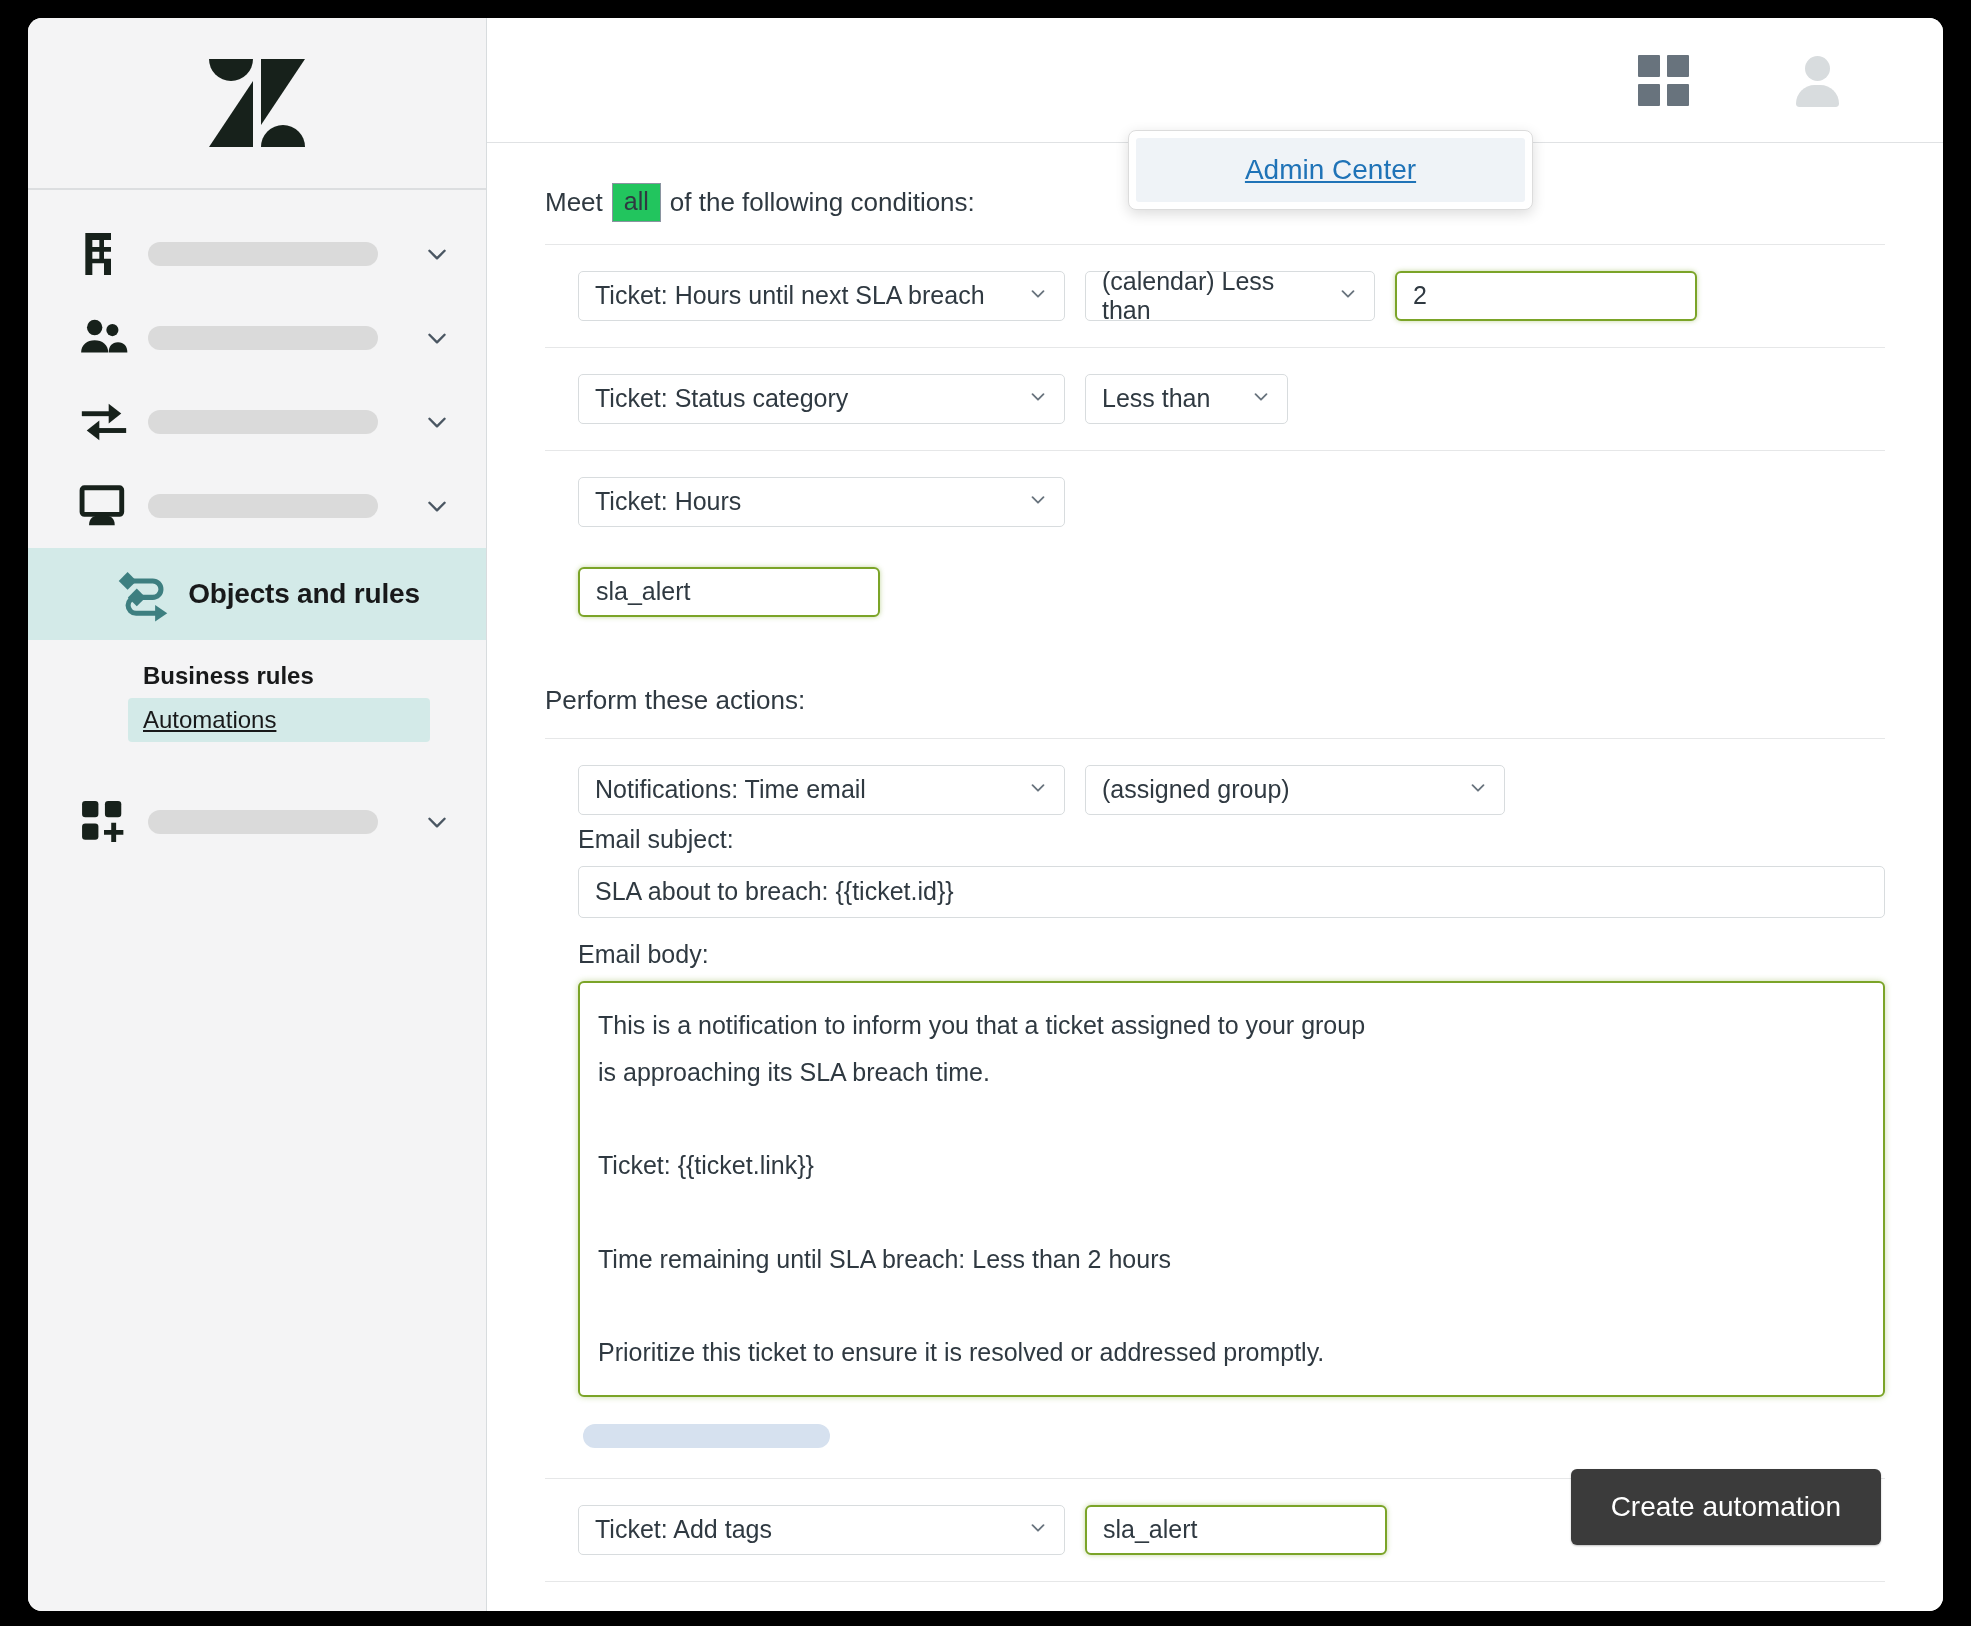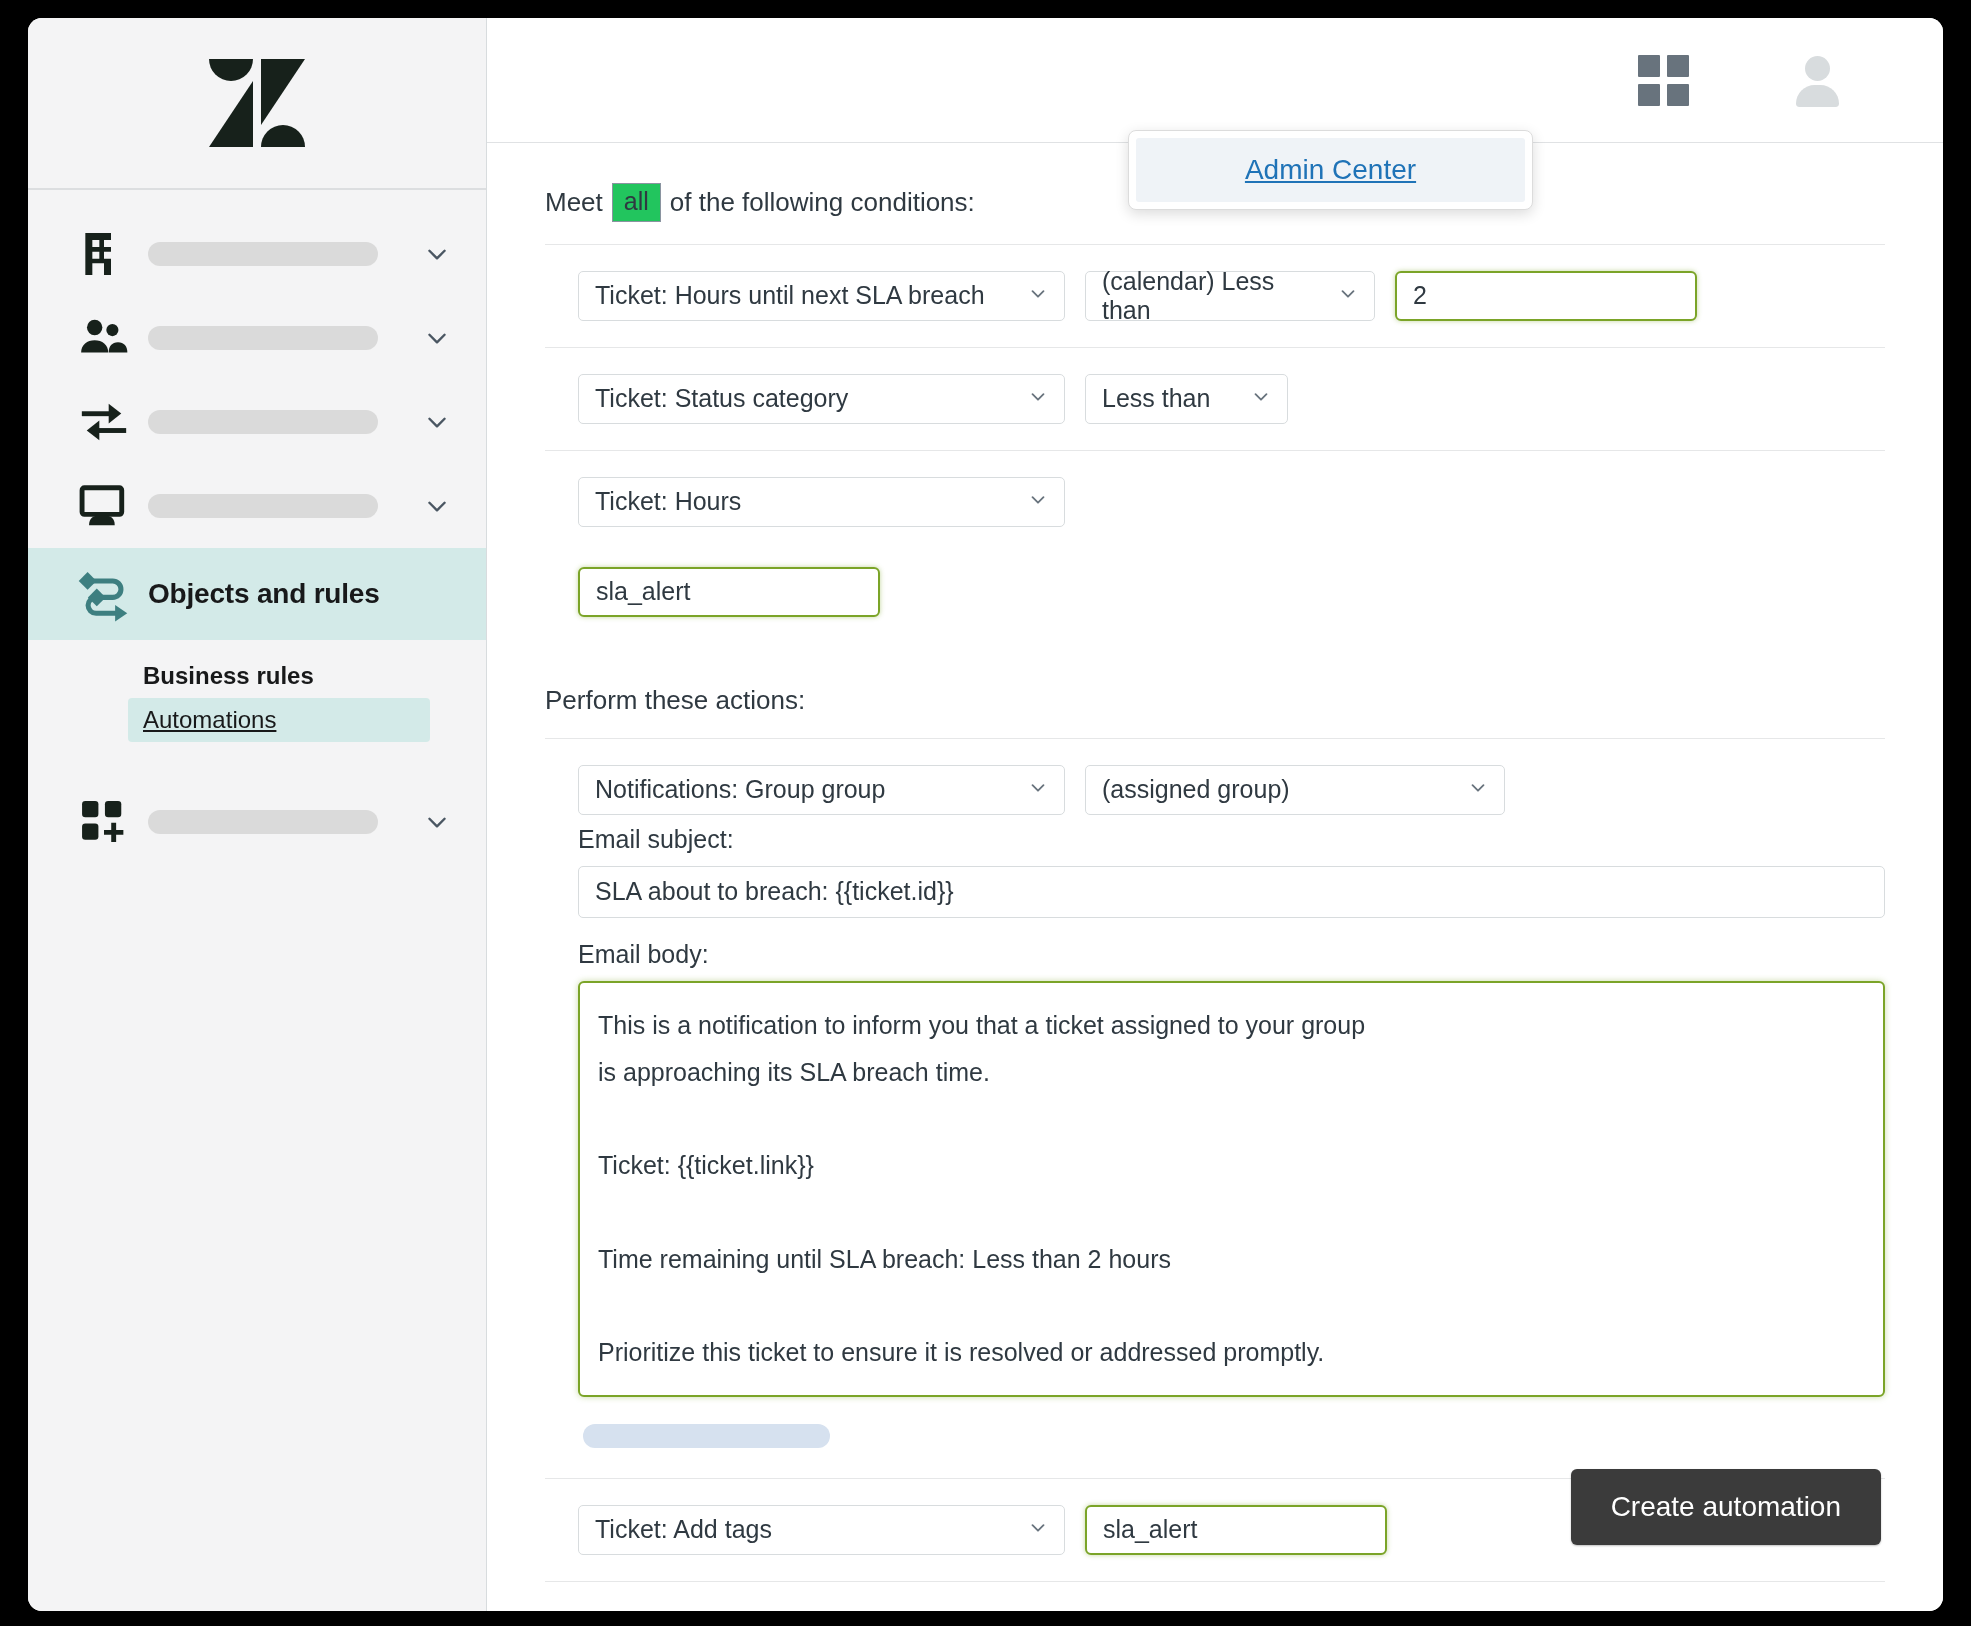--- a/index.html
+++ b/index.html
@@ -99,20 +99,21 @@
   .chev {
     position: absolute;
     right: 36px;
     width: 26px; height: 26px;
   }
   .chev svg { display: block; }
 
   .nav-row.active {
     background: #d3eae8;
     height: 92px;
+    justify-content: center;
   }
   .nav-label-active {
     font-size: 28px;
     font-weight: bold;
     color: #18191a;
     margin-left: 10px;
     letter-spacing: -0.2px;
   }
 
   .subnav { padding-left: 100px; padding-top: 14px; }
@@ -529,21 +530,21 @@
           <span>sla_alert</span>
         </div>
       </div>
 
       <div class="section-heading" style="margin-top:42px">
         <span>Perform these actions:</span>
       </div>
 
       <div class="rule-row" style="padding-bottom:0">
         <div class="ctl sel w-select-main">
-          <span>Notifications: Group group</span>
+          <span>Notifications: Time email</span>
           <span class="caret">
             <svg width="22" height="22" viewBox="0 0 24 24">
                 <path fill="none" stroke="#68737d" stroke-width="2" stroke-linecap="round" stroke-linejoin="round" d="M6 9.5l6 6 6-6"></path>
               </svg>
           </span>
         </div>
         <div class="ctl sel w-group">
           <span>(assigned group)</span>
           <span class="caret">
             <svg width="22" height="22" viewBox="0 0 24 24">

